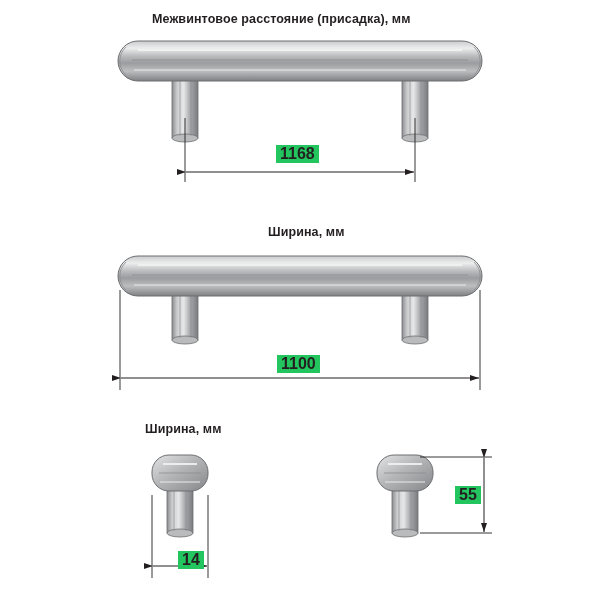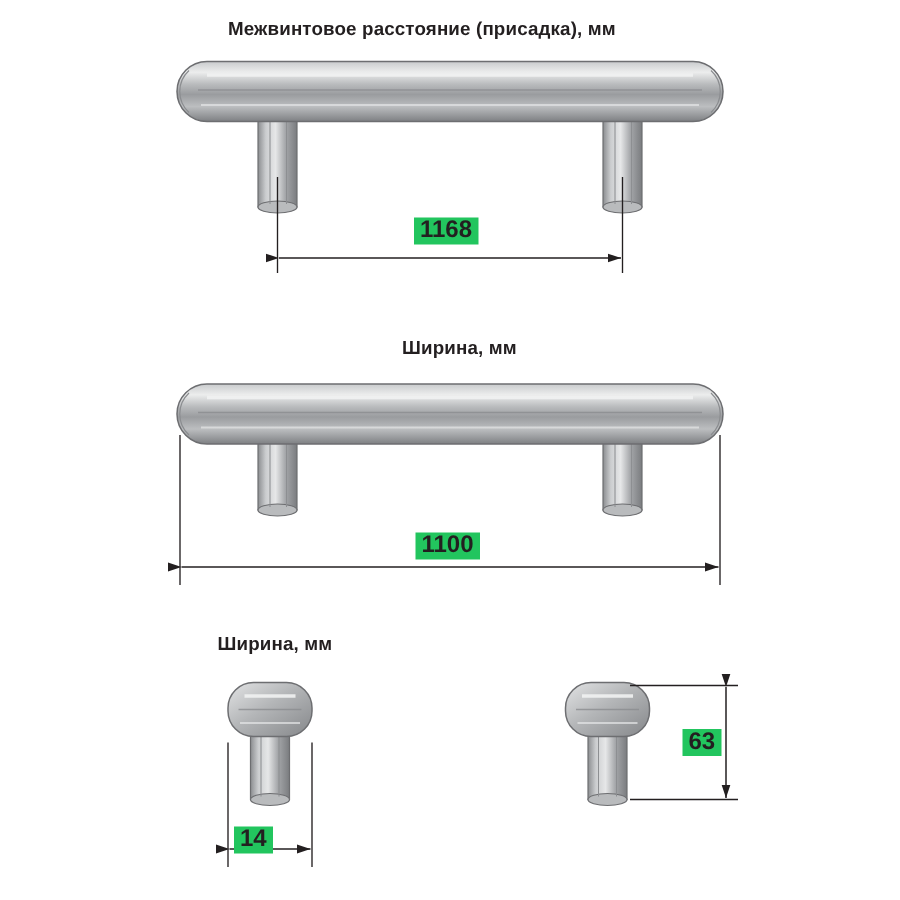--- a/index.html
+++ b/index.html
@@ -177,17 +177,17 @@
 
   <div class="caption" style="left:268px; top:225px;">Ширина, мм</div>
 
   <div class="caption" style="left:145px; top:422px;">Ширина, мм</div>
 
 
   <div class="dim-label" style="left:276px; top:145px;">1168</div>
 
   <div class="dim-label" style="left:277px; top:355px;">1100</div>
 
-  <div class="dim-label" style="left:156px; top:551px;">14</div>
+  <div class="dim-label" style="left:178px; top:551px;">14</div>
 
-  <div class="dim-label" style="left:455px; top:486px;">63</div>
+  <div class="dim-label" style="left:455px; top:486px;">55</div>
 
 </div>
 
 </body></html>

